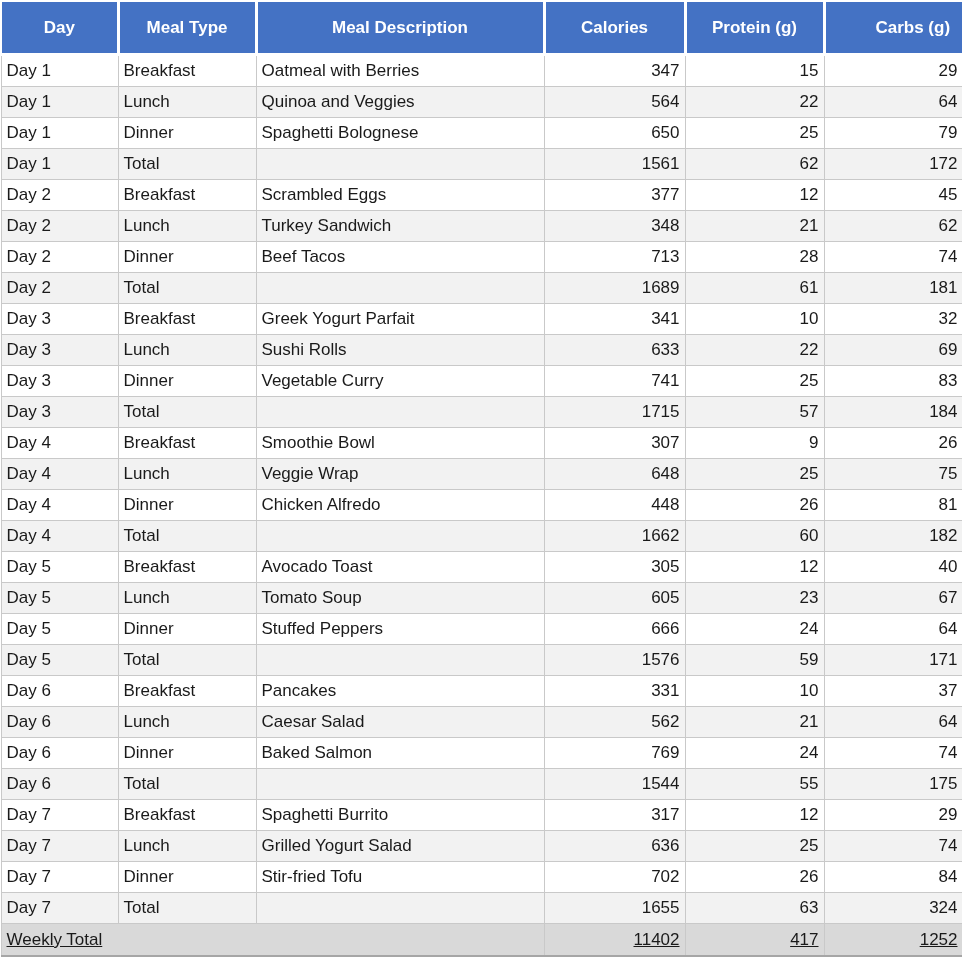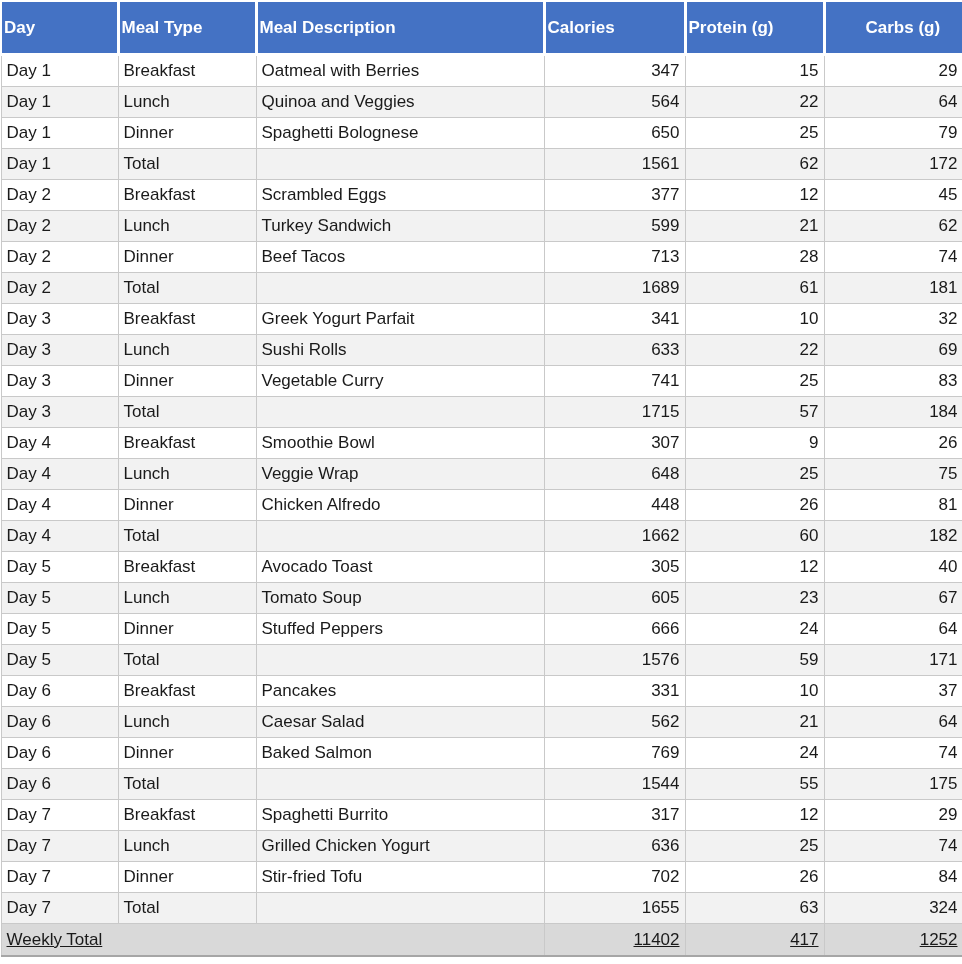--- a/index.html
+++ b/index.html
@@ -29,21 +29,21 @@
   col.c-cal{width:141px;}
   col.c-prot{width:139px;}
   col.c-carb{width:139px;}
 
   thead th{
     background:var(--header-bg);
     color:var(--header-text);
     font-size:17px;
     font-weight:bold;
     height:51px;
-    text-align:left;
+    text-align:center;
     vertical-align:middle;
     border-top:2px solid #FFFFFF;
     border-bottom:3px solid #FFFFFF;
     border-right:3px solid #FFFFFF;
     padding:0 2px;
   }
   thead th:first-child{border-left:2px solid #FFFFFF;}
   thead th:last-child{border-right:2px solid #FFFFFF;padding-left:40px;}
 
   tbody td, tfoot td{
@@ -131,21 +131,21 @@
     <td>Scrambled Eggs</td>
     <td class="num">377</td>
     <td class="num">12</td>
     <td class="num">45</td>
   </tr>
 
   <tr class="alt">
     <td>Day 2</td>
     <td>Lunch</td>
     <td>Turkey Sandwich</td>
-    <td class="num">599</td>
+    <td class="num">348</td>
     <td class="num">21</td>
     <td class="num">62</td>
   </tr>
 
   <tr>
     <td>Day 2</td>
     <td>Dinner</td>
     <td>Beef Tacos</td>
     <td class="num">713</td>
     <td class="num">28</td>
@@ -310,21 +310,21 @@
     <td>Breakfast</td>
     <td>Spaghetti Burrito</td>
     <td class="num">317</td>
     <td class="num">12</td>
     <td class="num">29</td>
   </tr>
 
   <tr class="alt">
     <td>Day 7</td>
     <td>Lunch</td>
-    <td>Grilled Chicken Yogurt</td>
+    <td>Grilled Yogurt Salad</td>
     <td class="num">636</td>
     <td class="num">25</td>
     <td class="num">74</td>
   </tr>
 
   <tr>
     <td>Day 7</td>
     <td>Dinner</td>
     <td>Stir-fried Tofu</td>
     <td class="num">702</td>

